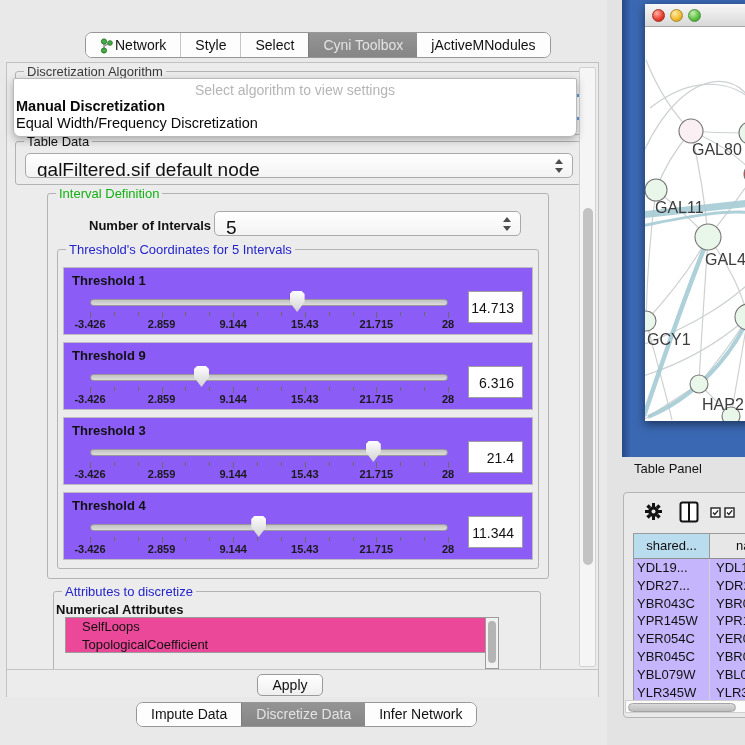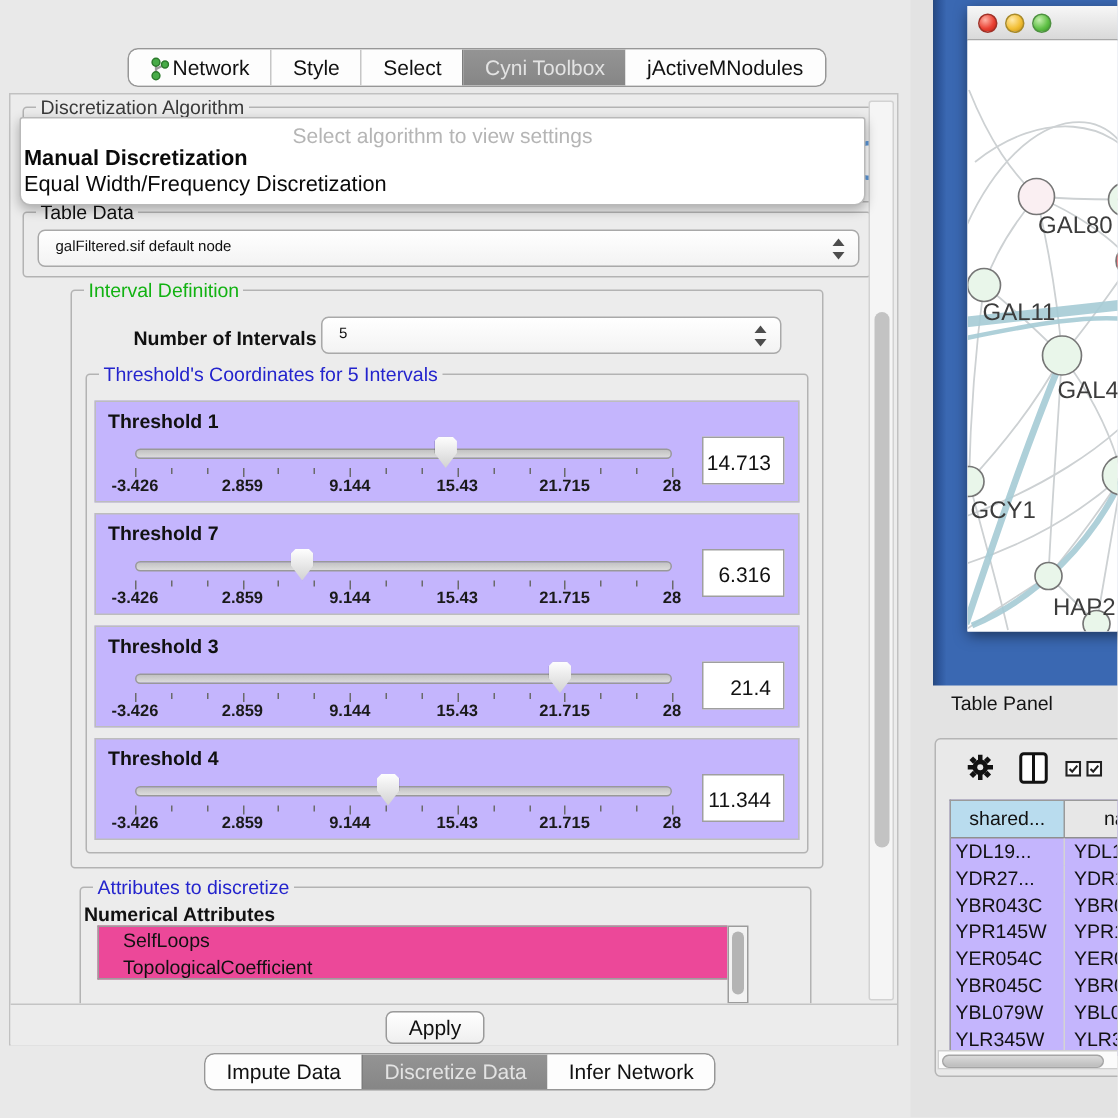--- a/index.html
+++ b/index.html
@@ -27,33 +27,33 @@
   #cp-content { position:absolute; left:0; top:0; width:591px; height:606px; overflow:hidden; }
 
   .group { position:absolute; border:1px solid #b3b3b3; border-radius:3px; }
   .group-title { position:absolute; top:-8px; left:8px; background:#ececec; padding:0 3px; font-size:13px; white-space:nowrap; }
 
   #algo-group   { left:8px;  top:8px;   width:570px; height:64px; }
   #algo-focus-frag { position:absolute; left:564px; top:31px; width:20px; height:26px; border:3px solid #5b97d9; border-radius:7px; background:#fff; }
 
   #tabledata-group { left:8px; top:78px; width:566px; height:44px; }
 
-  .combo { position:absolute; background:linear-gradient(#ffffff,#f3f3f3); border:1px solid #a9a9a9; border-radius:5px; height:25px; font-size:10px; color:#101010; padding:5px 26px 0 11px; overflow:hidden; white-space:nowrap; }
+  .combo { position:absolute; background:linear-gradient(#ffffff,#f3f3f3); border:1px solid #a9a9a9; border-radius:5px; height:25px; font-size:19px; color:#101010; padding:5px 26px 0 11px; overflow:hidden; white-space:nowrap; }
   .combo .steppers { position:absolute; right:9px; top:4px; width:8px; height:16px; }
   .combo .up, .combo .dn { position:absolute; left:0; width:0; height:0; border-left:4px solid transparent; border-right:4px solid transparent; }
   .combo .up { top:1px; border-bottom:5px solid #4d4d4d; }
   .combo .dn { bottom:1px; border-top:5px solid #4d4d4d; }
   #tabledata-combo { left:18px; top:90px; width:548px; }
   #noi-combo { left:207px; top:148px; width:307px; }
 
   #interval-group { left:40px; top:130px; width:502px; height:386px; }
   #noi-label { position:absolute; left:82px; top:155px; font-weight:bold; font-size:13px; }
   #thr-group { left:50px; top:186px; width:482px; height:320px; }
 
-  .threshold-box { position:absolute; left:56px; width:470px; height:68px; border:1px solid #bdbdbd; background:#c4b5fd; }
+  .threshold-box { position:absolute; left:56px; width:470px; height:68px; border:1px solid #bdbdbd; background:#8b5cf6; }
   .t-label { position:absolute; left:8px; top:5px; font-weight:bold; font-size:13px; }
   .t-track { position:absolute; left:26px; top:31px; width:358px; height:7px; border-radius:4px; background:linear-gradient(#c2c2c2,#dcdcdc); border:1px solid #999; }
   .t-thumb { position:absolute; top:23px; width:15px; height:21px; margin-left:-7px;
      background:linear-gradient(#fefefe,#d2d2d2);
      clip-path:polygon(0 3px,3px 0,12px 0,15px 3px,15px 11px,7.5px 21px,0 11px);
      filter:drop-shadow(0 0 1px rgba(0,0,0,.65)); }
   .t-ticks { position:absolute; left:26px; top:44px; width:358px; height:7px; }
   .t-ticks i { position:absolute; top:0; width:1px; background:#6a6a6a; }
   .t-scale { position:absolute; left:26px; top:50px; width:358px; height:12px; font-size:11px; font-weight:bold; color:#1a1a1a; }
   .t-scale span { position:absolute; transform:translateX(-50%); white-space:nowrap; }
@@ -196,21 +196,21 @@
               <span style="left: 0%;">-3.426</span>
               <span style="left: 20%;">2.859</span>
               <span style="left: 40%;">9.144</span>
               <span style="left: 60%;">15.43</span>
               <span style="left: 80%;">21.715</span>
               <span style="left: 100%;">28</span>
             </div>
             <div class="t-value">14.713</div>
           </div>
           <div class="threshold-box" style="top: 279px;">
-            <div class="t-label">Threshold 7</div>
+            <div class="t-label">Threshold 9</div>
             <div class="t-track"></div>
             <div class="t-thumb" style="left: 136.979px;"></div>
             <div class="t-ticks">
               <i style="left: 0px; height: 6px;"></i>
               <i style="left: 23.8667px; height: 4px;"></i>
               <i style="left: 47.7333px; height: 4px;"></i>
               <i style="left: 71.6px; height: 6px;"></i>
               <i style="left: 95.4667px; height: 4px;"></i>
               <i style="left: 119.333px; height: 4px;"></i>
               <i style="left: 143.2px; height: 6px;"></i>

